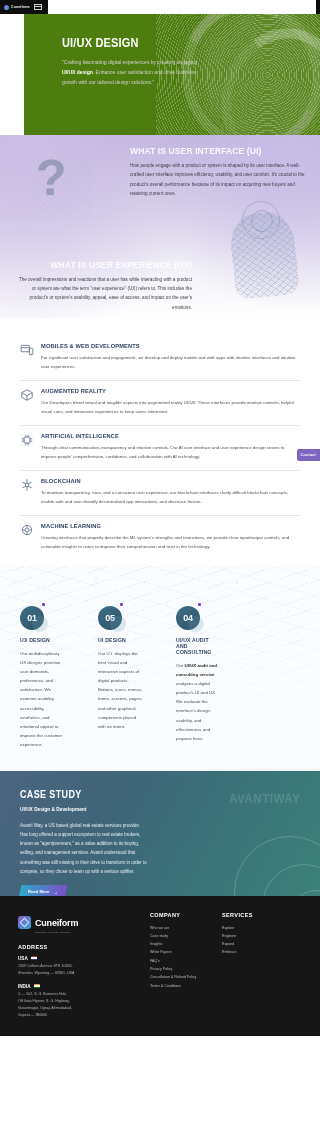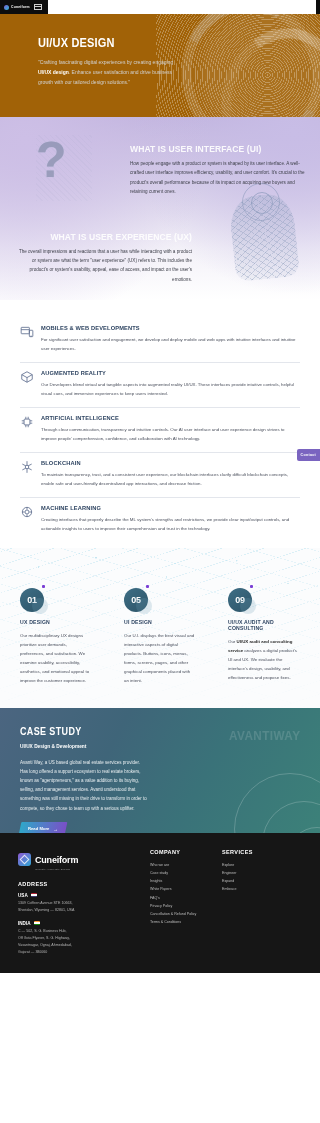--- a/index.html
+++ b/index.html
@@ -26,21 +26,21 @@
   .brandmini .bm-text { font-size:3.4px; color:#fff; letter-spacing:.2px; font-weight:700;}
   .topbar .burger {
     width:8px;height:6px;margin-left:4px;background:#cfcfcf;
     display:flex;flex-direction:column;justify-content:space-evenly;padding:1px;
   }
   .burger i{display:block;height:.8px;background:#111;}
   .topbar-rest{flex:1;height:14px;background:#fff;margin-left:6px;}
 
   
   .hero {
-    position:relative; background:#a16207; height:103px; overflow:hidden;
+    position:relative; background:#4d7c0f; height:121px; overflow:hidden;margin-left:24px;
   }
   .hero-art {
     position:absolute; right:-16px; top:-30px; width:180px; height:175px;
     background:
       repeating-radial-gradient(circle at 62% 52%, rgba(255,255,255,.30) 0 .6px, rgba(255,255,255,0) .7px 2.4px),
       radial-gradient(circle at 62% 52%, rgba(255,255,255,.10) 0 42%, rgba(0,0,0,0) 60%);
     opacity:.95;
   }
   .hero-art:before, .hero-art:after{
     content:""; position:absolute; border-radius:50%;
@@ -97,22 +97,22 @@
   .blk{ position:relative; z-index:5; }
   .blk.right{ padding-left:130px; padding-right:12px; }
   .blk.left { padding-left:14px; padding-right:128px; text-align:right; }
   .blk h3{
     font-size:9.5px; font-weight:800; color:#ffffff; letter-spacing:.1px;
     font-family:"Liberation Sans Narrow","Liberation Sans",sans-serif;
     transform:scaleX(.9); transform-origin:left center; opacity:.92;
   }
   .blk.left h3{ transform-origin:right center; }
   .blk p{ font-size:4.6px; line-height:2.05; color:#3d3f49; margin-top:5px; }
-  .blk.right{ margin-top:16px; }
-  .blk.left{ margin-top:34px; }
+  .blk.right{ margin-top:0; }
+  .blk.left{ margin-top:60px; }
 
   
   .services{ padding:18px 20px 6px; background:#fff; }
   .srv{ display:flex; gap:7px; padding:6px 0 9px; border-bottom:1px solid #e3e6ec; }
   .srv:last-child{ border-bottom:none; }
   .srv-ico{
     flex:0 0 14px; height:14px; margin-top:1px; position:relative;
     color:#5b6b8c;
   }
   .srv-ico svg{ width:14px; height:14px; display:block; }
@@ -140,21 +140,21 @@
       radial-gradient(circle at 12% 12%, rgba(120,200,225,.45) 0 .7px, transparent .8px),
       radial-gradient(circle at 30% 6%,  rgba(120,200,225,.45) 0 .7px, transparent .8px),
       radial-gradient(circle at 52% 18%, rgba(120,200,225,.40) 0 .7px, transparent .8px),
       radial-gradient(circle at 74% 8%,  rgba(120,200,225,.40) 0 .7px, transparent .8px),
       radial-gradient(circle at 90% 22%, rgba(120,200,225,.40) 0 .7px, transparent .8px),
       repeating-linear-gradient(-18deg, rgba(130,205,230,.28) 0 .5px, transparent .5px 13px),
       repeating-linear-gradient(16deg,  rgba(130,205,230,.20) 0 .5px, transparent .5px 17px);
     mask-image:linear-gradient(180deg, #000 0%, rgba(0,0,0,.55) 42%, rgba(0,0,0,.18) 75%, rgba(0,0,0,.05) 100%);
     -webkit-mask-image:linear-gradient(180deg, #000 0%, rgba(0,0,0,.55) 42%, rgba(0,0,0,.18) 75%, rgba(0,0,0,.05) 100%);
   }
-  .steps{ position:relative; z-index:4; display:grid; grid-template-columns:1fr 1fr 1fr; gap:22px 32px; }
+  .steps{ position:relative; z-index:4; display:grid; grid-template-columns:1fr 1fr 1fr 1fr; gap:22px 32px; }
   .step-badge{ position:relative; width:24px; height:24px; }
   .step-badge .circ{
     width:24px;height:24px;border-radius:50%;
     background:linear-gradient(145deg,#3e6e85,#2d5468);
     color:#fff; font-size:9px; font-weight:800; display:flex;
     align-items:center; justify-content:center; letter-spacing:-.3px;
     font-family:"Liberation Sans Narrow","Liberation Sans",sans-serif;
   }
   .step-badge .sq{
     position:absolute; right:-1px; top:-3px; width:3px; height:3px;
@@ -403,21 +403,21 @@
           <div class="circ">05</div>
           <div class="sq"></div>
         </div>
         <h5>UI DESIGN</h5>
         <p>Our U.I. displays the best visual and interactive aspects of digital products. Buttons, icons, menus, forms, screens, pages, and other graphical components placed with an intent.</p>
       </div>
 
       <div class="step">
         <div class="step-badge">
           <div class="sh"></div>
-          <div class="circ">09</div>
+          <div class="circ">04</div>
           <div class="sq"></div>
         </div>
         <h5>UI/UX AUDIT AND CONSULTING</h5>
         <p><span>Our </span><b>UI/UX audit and consulting service</b><span> analyzes a digital product's UI and UX. We evaluate the interface's design, usability, and effectiveness and propose fixes.</span></p>
       </div>
 
     </div>
   </section>
 
   <section class="case">

